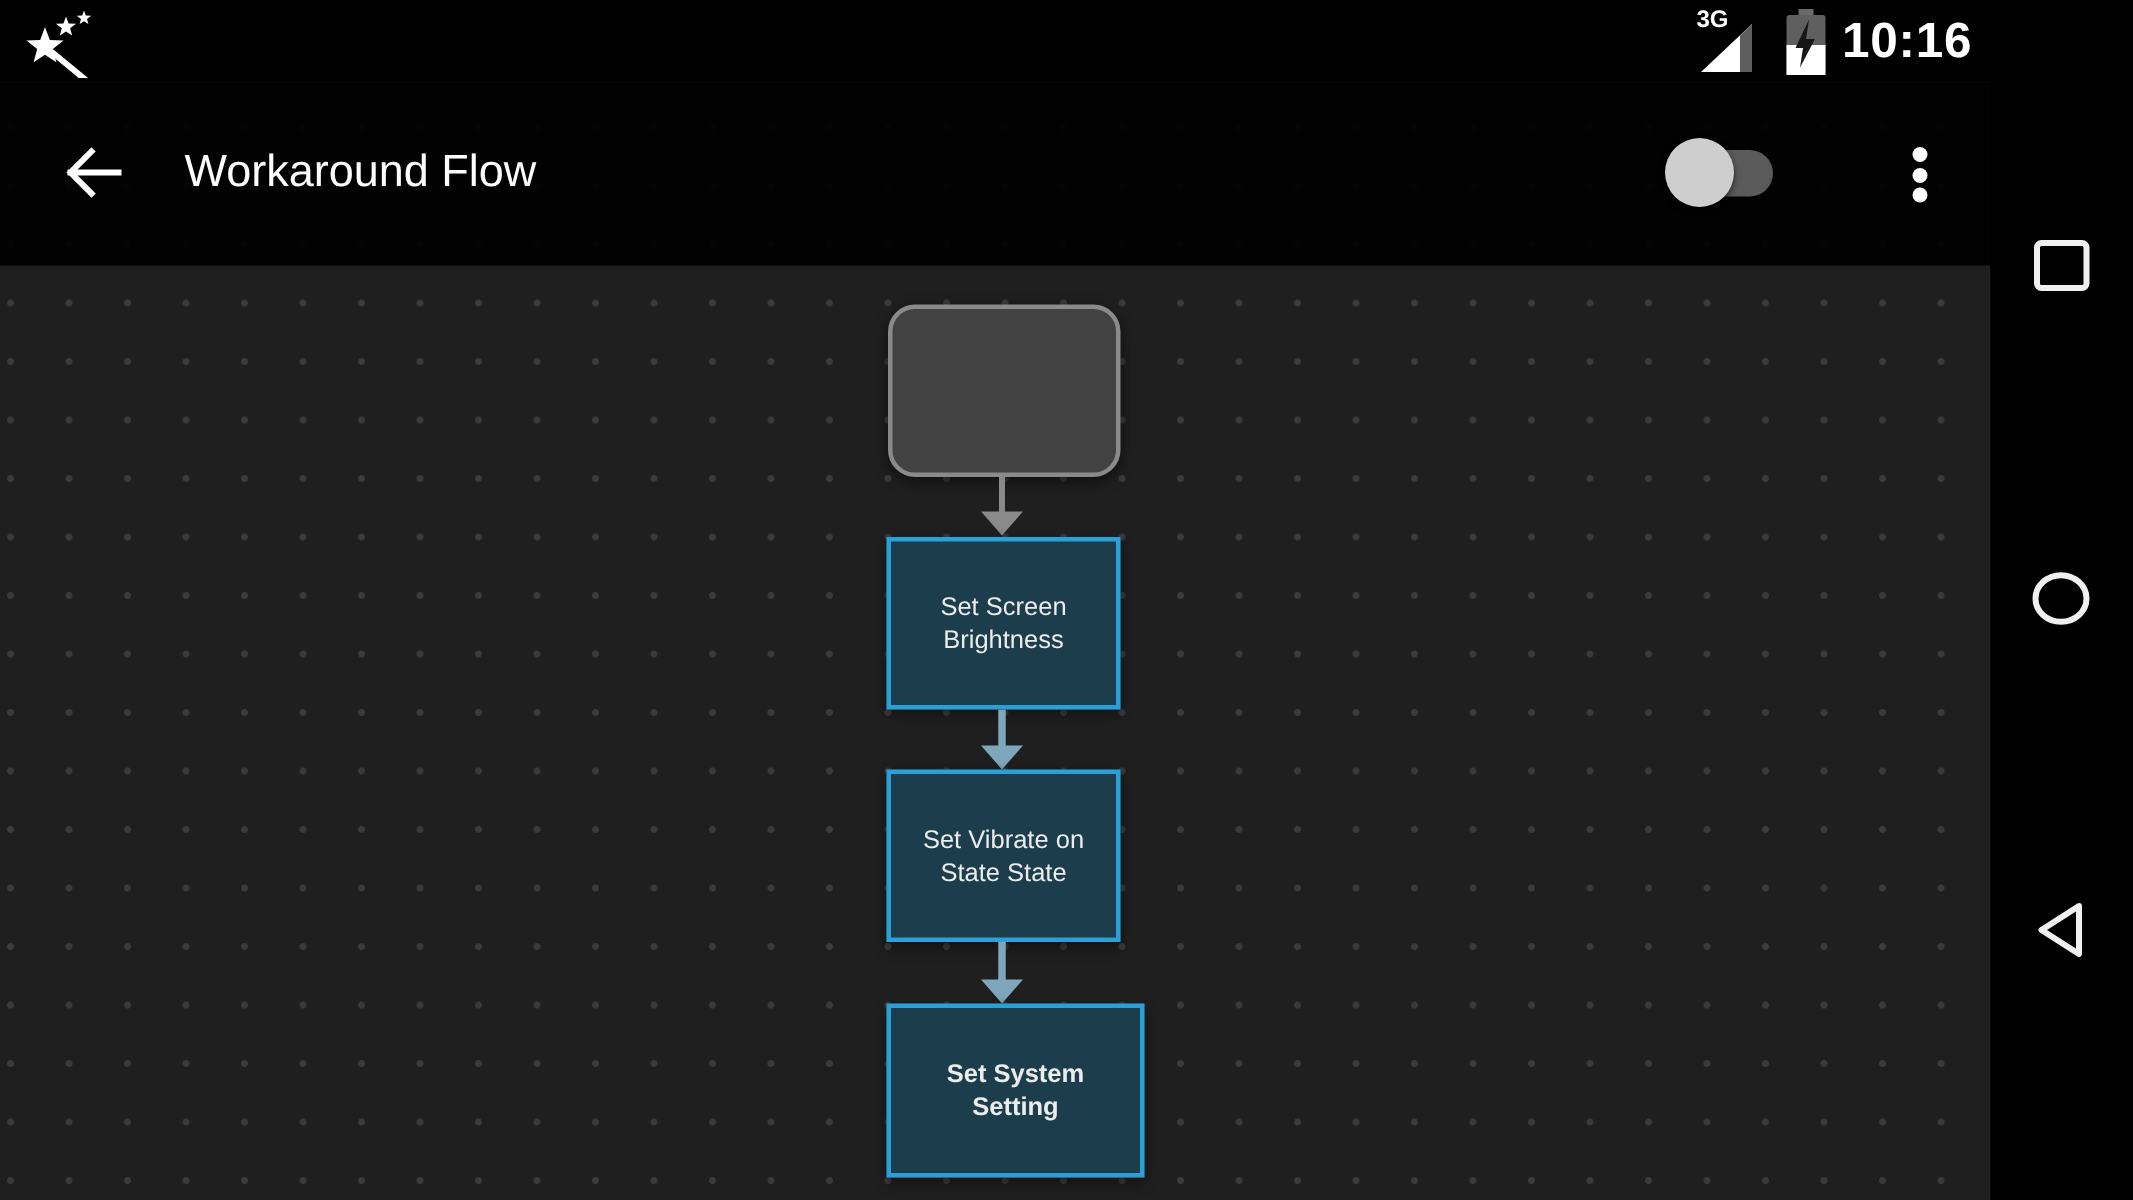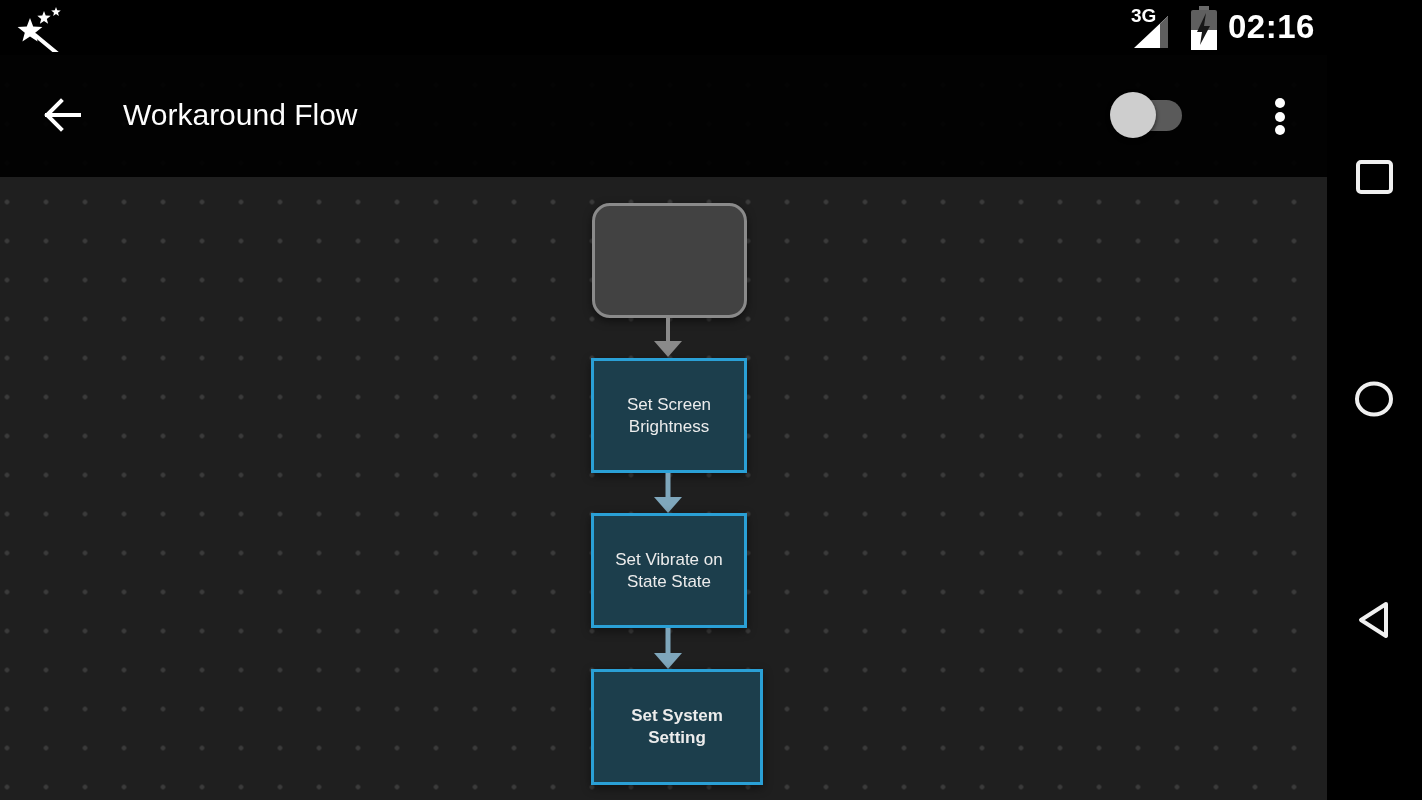--- a/index.html
+++ b/index.html
@@ -4,21 +4,21 @@
 <style>
   html,body{margin:0;padding:0;background:#000;}
   .screen{
     position:relative;width:1422px;height:800px;overflow:hidden;
     background:#000;font-family:"Liberation Sans",sans-serif;
     -webkit-font-smoothing:antialiased;
   }
   
   .status-bar{position:absolute;left:0;top:0;width:1422px;height:55px;background:#000;}
   .wand-icon{position:absolute;left:14px;top:4px;}
-  .sb-net-label{position:absolute;left:1131px;top:5px;color:#fff;font-size:19px;font-weight:bold;}
+  .sb-net-label{position:absolute;left:1131px;top:5px;color:#fff;font-size:16px;font-weight:bold;}
   .sb-signal{position:absolute;left:1128px;top:4px;}
   .sb-battery{position:absolute;left:1188px;top:6px;}
   .sb-time{position:absolute;left:1228px;top:8px;color:#fff;font-size:33px;font-weight:bold;letter-spacing:0.5px;}
   
   .content{
     position:absolute;left:0;top:55px;width:1327px;height:745px;
     background-color:#1f1f1f;
     background-image:radial-gradient(circle,#3b3b3b 2px,rgba(0,0,0,0) 2.6px);
     background-size:39px 39px;background-position:26.5px 10.5px;
   }
@@ -63,21 +63,21 @@
       <polygon points="6,44 40,44 40,12" fill="#ffffff"></polygon>
       <polygon points="32,19.8 40,12 40,44 32,44" fill="#5e5e5e"></polygon>
     </svg>
     <span class="sb-net-label">3G</span>
     <svg class="sb-battery" width="32" height="46" viewBox="0 0 32 46">
       <rect x="11" y="0" width="10" height="6" fill="#6a6a6a"></rect>
       <rect x="3" y="4" width="26" height="40" rx="2" fill="#5f5f5f"></rect>
       <rect x="3" y="24" width="26" height="20" fill="#ffffff"></rect>
       <polygon points="18,7 9,26 14,26 12,39 22,20 16,20" fill="#161616"></polygon>
     </svg>
-    <span class="sb-time">02:16</span>
+    <span class="sb-time">10:16</span>
   </div>
 
   <div class="content">
 
     <div class="toolbar">
       <svg class="back-btn" viewBox="0 0 40 36">
         <path d="M37,18 H5 M19,4 L5,18 L19,32" stroke="#fff" stroke-width="4" fill="none" stroke-linecap="square"></path>
       </svg>
       <div class="toolbar-title">Workaround Flow</div>
       <div class="switch">

